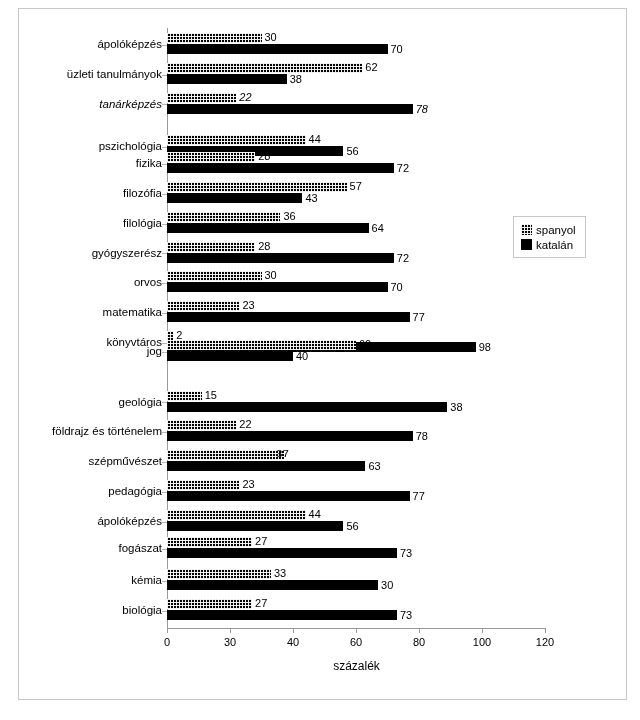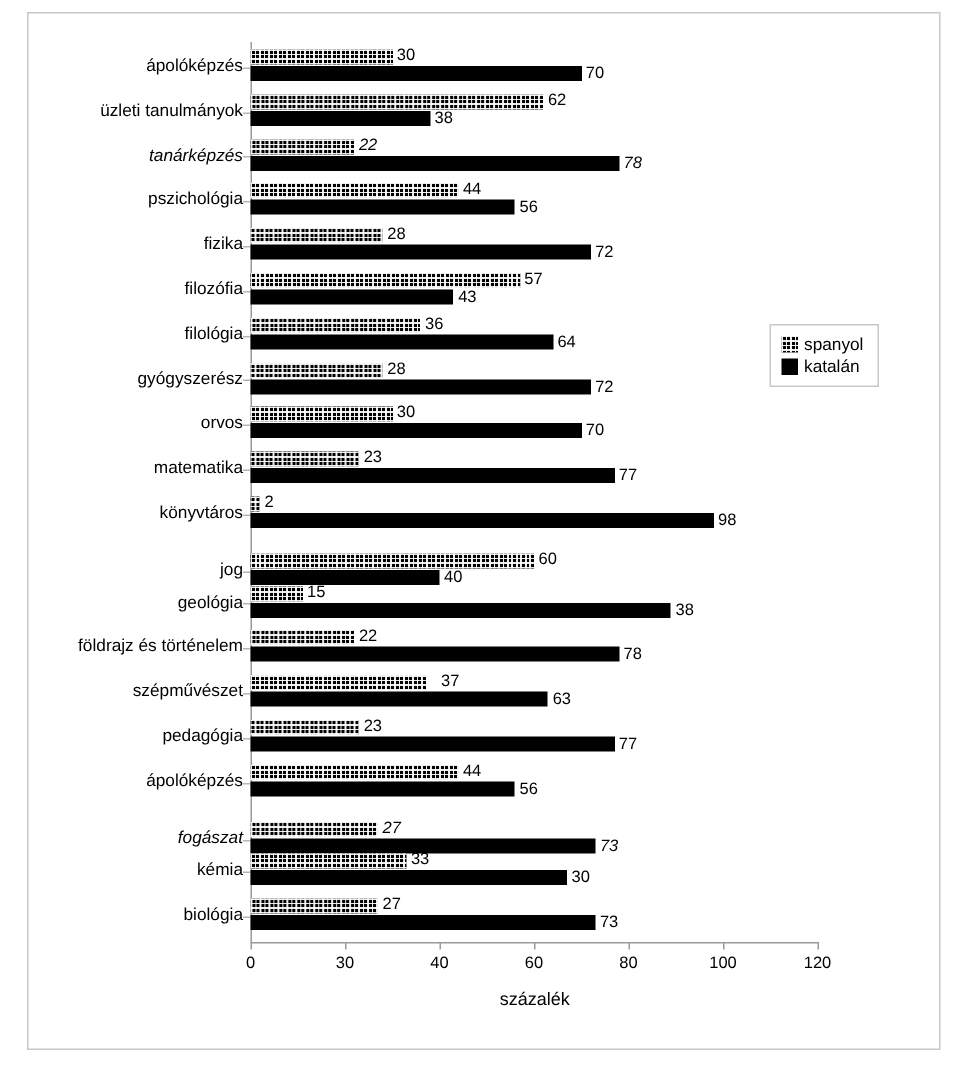--- a/index.html
+++ b/index.html
@@ -217,21 +217,21 @@
         <div class="bar-value val-katalan" style="left: 289.7px;">38</div>
       </div>
       <div class="cat-row" style="top: 89.6px; font-style: italic;">
         <div class="cat-label">tanárképzés</div>
         <div class="ytick" style="top: 14.9px;"></div>
         <div class="bar bar-spanyol" style="width: 69.3px;"></div>
         <div class="bar-value val-spanyol" style="left: 239.3px;">22</div>
         <div class="bar bar-katalan" style="width: 245.7px;"></div>
         <div class="bar-value val-katalan" style="left: 415.7px;">78</div>
       </div>
-      <div class="cat-row" style="top: 119px;">
+      <div class="cat-row" style="top: 132px;">
         <div class="cat-label">pszichológia</div>
         <div class="ytick" style="top: 14.9px;"></div>
         <div class="bar bar-spanyol" style="width: 138.6px;"></div>
         <div class="bar-value val-spanyol" style="left: 308.6px;">44</div>
         <div class="bar bar-katalan" style="width: 176.4px;"></div>
         <div class="bar-value val-katalan" style="left: 346.4px;">56</div>
       </div>
       <div class="cat-row" style="top: 149.2px;">
         <div class="cat-label">fizika</div>
         <div class="ytick" style="top: 14.9px;"></div>
@@ -281,21 +281,21 @@
         <div class="bar-value val-katalan" style="left: 412.55px;">77</div>
       </div>
       <div class="cat-row" style="top: 328px;">
         <div class="cat-label">könyvtáros</div>
         <div class="ytick" style="top: 14.9px;"></div>
         <div class="bar bar-spanyol" style="width: 6.3px;"></div>
         <div class="bar-value val-spanyol" style="left: 176.3px;">2</div>
         <div class="bar bar-katalan" style="width: 308.7px;"></div>
         <div class="bar-value val-katalan" style="left: 478.7px;">98</div>
       </div>
-      <div class="cat-row" style="top: 366px;">
+      <div class="cat-row" style="top: 337px;">
         <div class="cat-label">jog</div>
         <div class="ytick" style="top: 14.9px;"></div>
         <div class="bar bar-spanyol" style="width: 189px;"></div>
         <div class="bar-value val-spanyol" style="left: 359px;">60</div>
         <div class="bar bar-katalan" style="width: 126px;"></div>
         <div class="bar-value val-katalan" style="left: 296px;">40</div>
       </div>
       <div class="cat-row" style="top: 387.6px;">
         <div class="cat-label">geológia</div>
         <div class="ytick" style="top: 14.9px;"></div>
@@ -309,41 +309,41 @@
         <div class="ytick" style="top: 14.9px;"></div>
         <div class="bar bar-spanyol" style="width: 69.3px;"></div>
         <div class="bar-value val-spanyol" style="left: 239.3px;">22</div>
         <div class="bar bar-katalan" style="width: 245.7px;"></div>
         <div class="bar-value val-katalan" style="left: 415.7px;">78</div>
       </div>
       <div class="cat-row" style="top: 447.2px;">
         <div class="cat-label">szépművészet</div>
         <div class="ytick" style="top: 14.9px;"></div>
         <div class="bar bar-spanyol" style="width: 116.55px;"></div>
-        <div class="bar-value val-spanyol" style="left: 294px;">37</div>
+        <div class="bar-value val-spanyol" style="left: 276px; font-family: Liberation Mono, monospace;">37</div>
         <div class="bar bar-katalan" style="width: 198.45px;"></div>
         <div class="bar-value val-katalan" style="left: 368.45px;">63</div>
       </div>
       <div class="cat-row" style="top: 477px;">
         <div class="cat-label">pedagógia</div>
         <div class="ytick" style="top: 14.9px;"></div>
         <div class="bar bar-spanyol" style="width: 72.45px;"></div>
         <div class="bar-value val-spanyol" style="left: 242.45px;">23</div>
         <div class="bar bar-katalan" style="width: 242.55px;"></div>
         <div class="bar-value val-katalan" style="left: 412.55px;">77</div>
       </div>
       <div class="cat-row" style="top: 506.8px;">
         <div class="cat-label">ápolóképzés</div>
         <div class="ytick" style="top: 14.9px;"></div>
         <div class="bar bar-spanyol" style="width: 138.6px;"></div>
         <div class="bar-value val-spanyol" style="left: 308.6px;">44</div>
         <div class="bar bar-katalan" style="width: 176.4px;"></div>
         <div class="bar-value val-katalan" style="left: 346.4px;">56</div>
       </div>
-      <div class="cat-row" style="top: 545px; font-style: italic;">
+      <div class="cat-row" style="top: 534px;">
         <div class="cat-label">fogászat</div>
         <div class="ytick" style="top: 14.9px;"></div>
         <div class="bar bar-spanyol" style="width: 85.05px;"></div>
         <div class="bar-value val-spanyol" style="left: 255.05px;">27</div>
         <div class="bar bar-katalan" style="width: 229.95px;"></div>
         <div class="bar-value val-katalan" style="left: 399.95px;">73</div>
       </div>
       <div class="cat-row" style="top: 566.4px;">
         <div class="cat-label">kémia</div>
         <div class="ytick" style="top: 14.9px;"></div>

